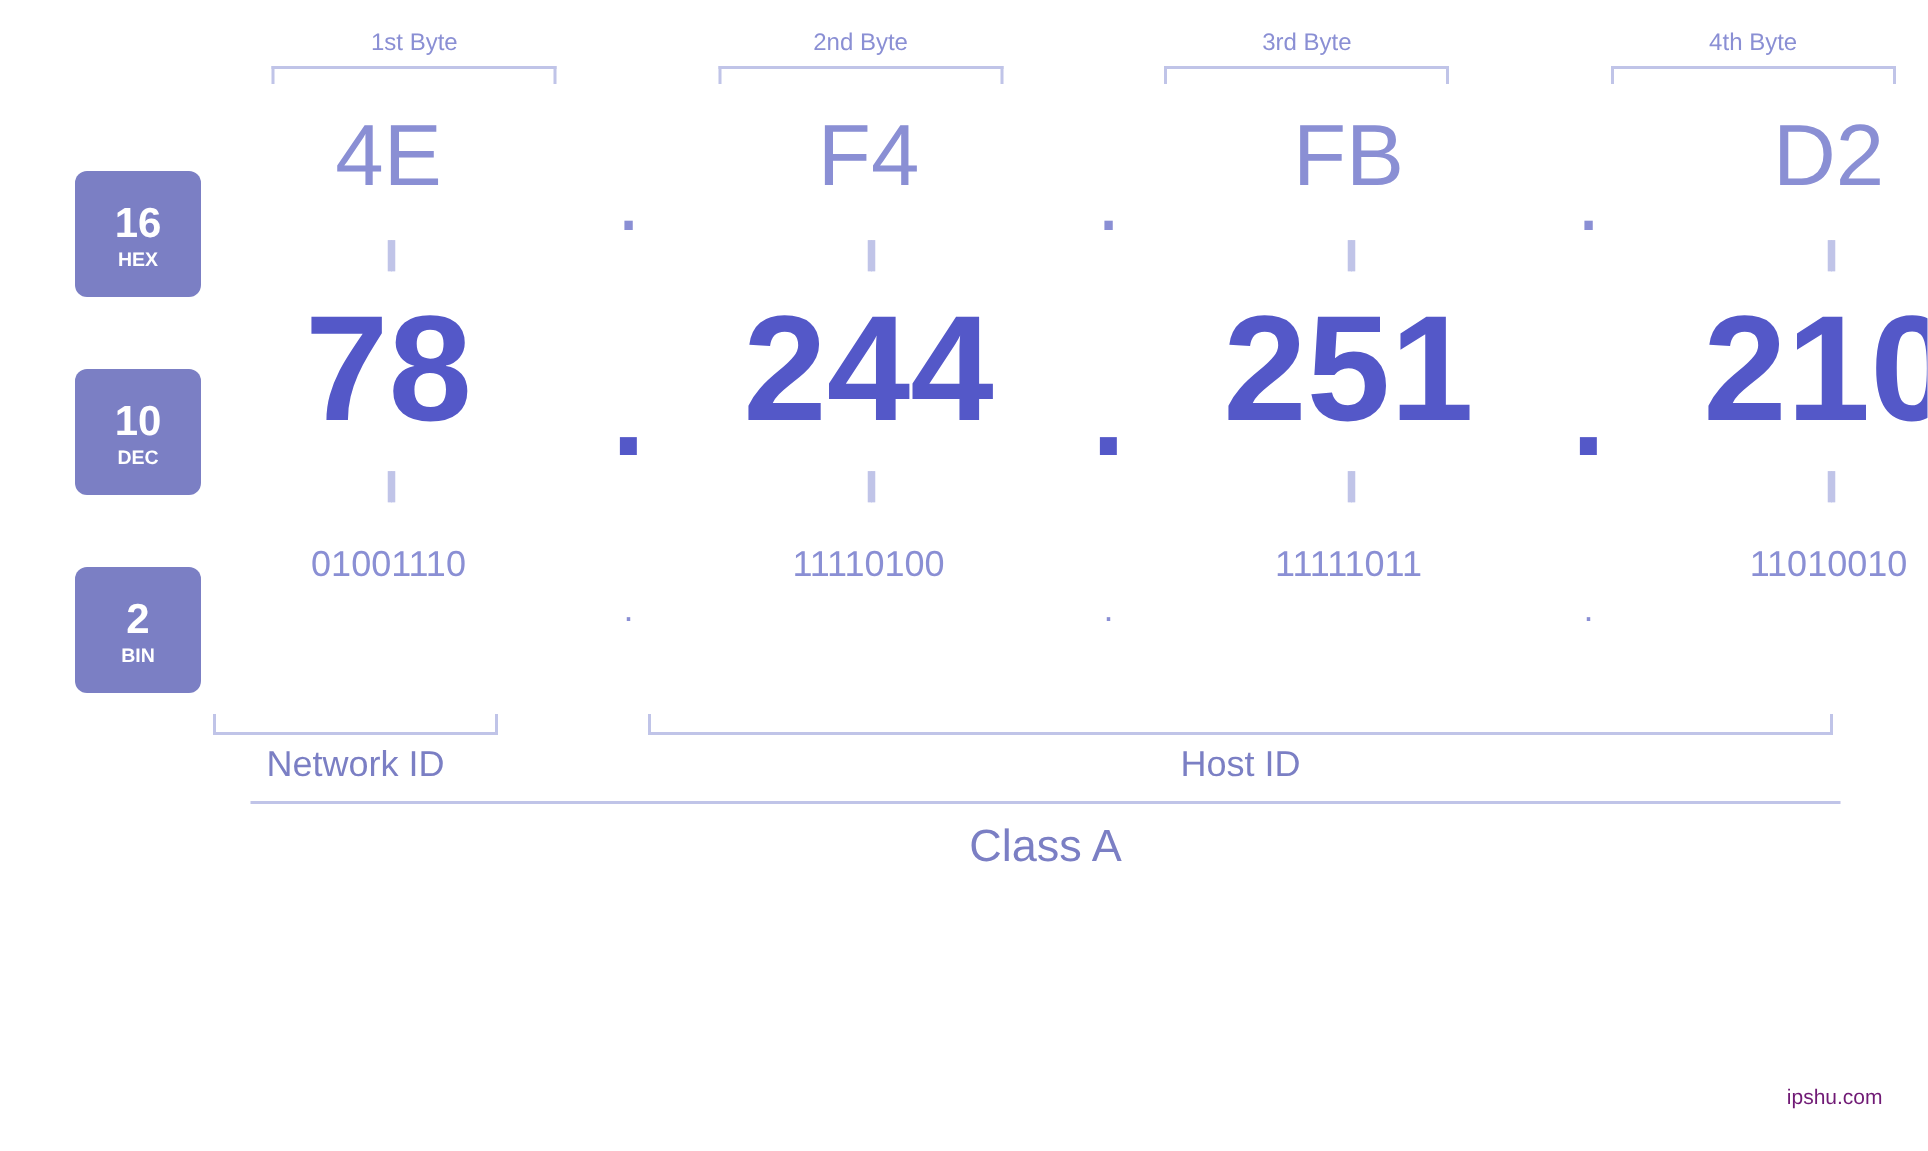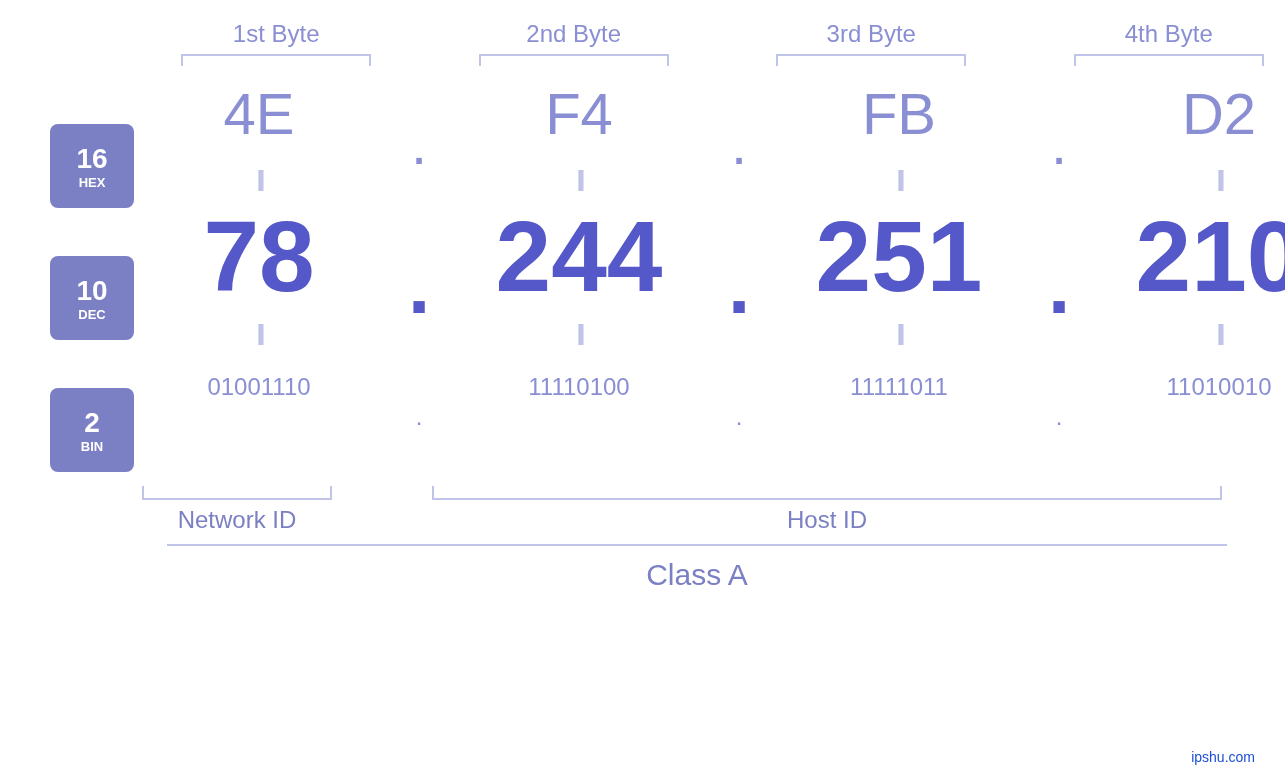--- a/index.html
+++ b/index.html
@@ -33,23 +33,23 @@
     }
 
     .base-name {
       font-size: 13px;
       font-weight: bold;
     }
 
     
     .watermark {
       position: absolute;
-      bottom: 2px;
+      bottom: 28px;
       right: 30px;
-      color: #1d4ed8;
+      color: #701a75;
       font-size: 14px;
     }
 
     
     .full-grid {
       display: flex;
       flex-direction: column;
       width: 1285px;
       height: 767px;
       position: relative;
@@ -60,21 +60,21 @@
       padding-top: 20px;
       padding-left: 160px;
     }
 
     .col-w { width: 250px; }
     .col-dot { width: 70px; }
 
     .lbl-center {
       text-align: center;
       color: #8a8fd4;
-      font-size: 24px;
+      font-size: 16px;
     }
 
     .top-bracket {
       margin: 6px auto 0;
       width: 190px;
       height: 12px;
       border: 2px solid #c0c4e8;
       border-bottom: none;
     }
 

